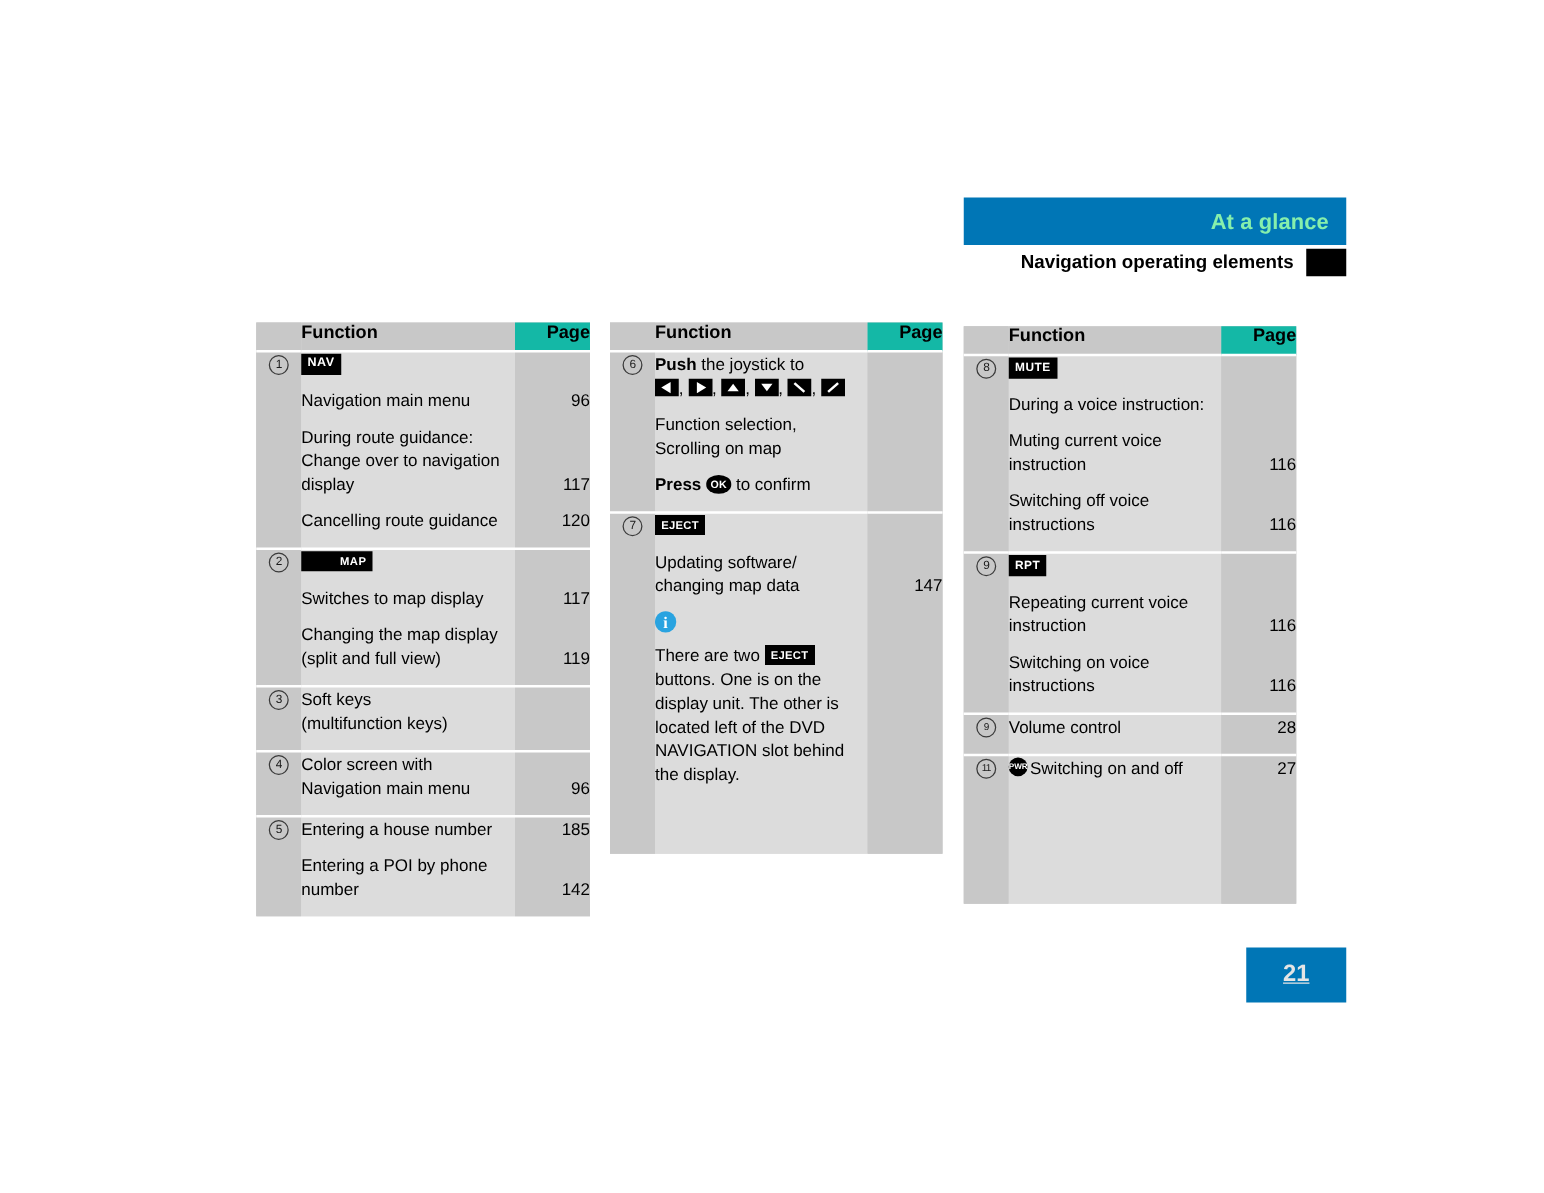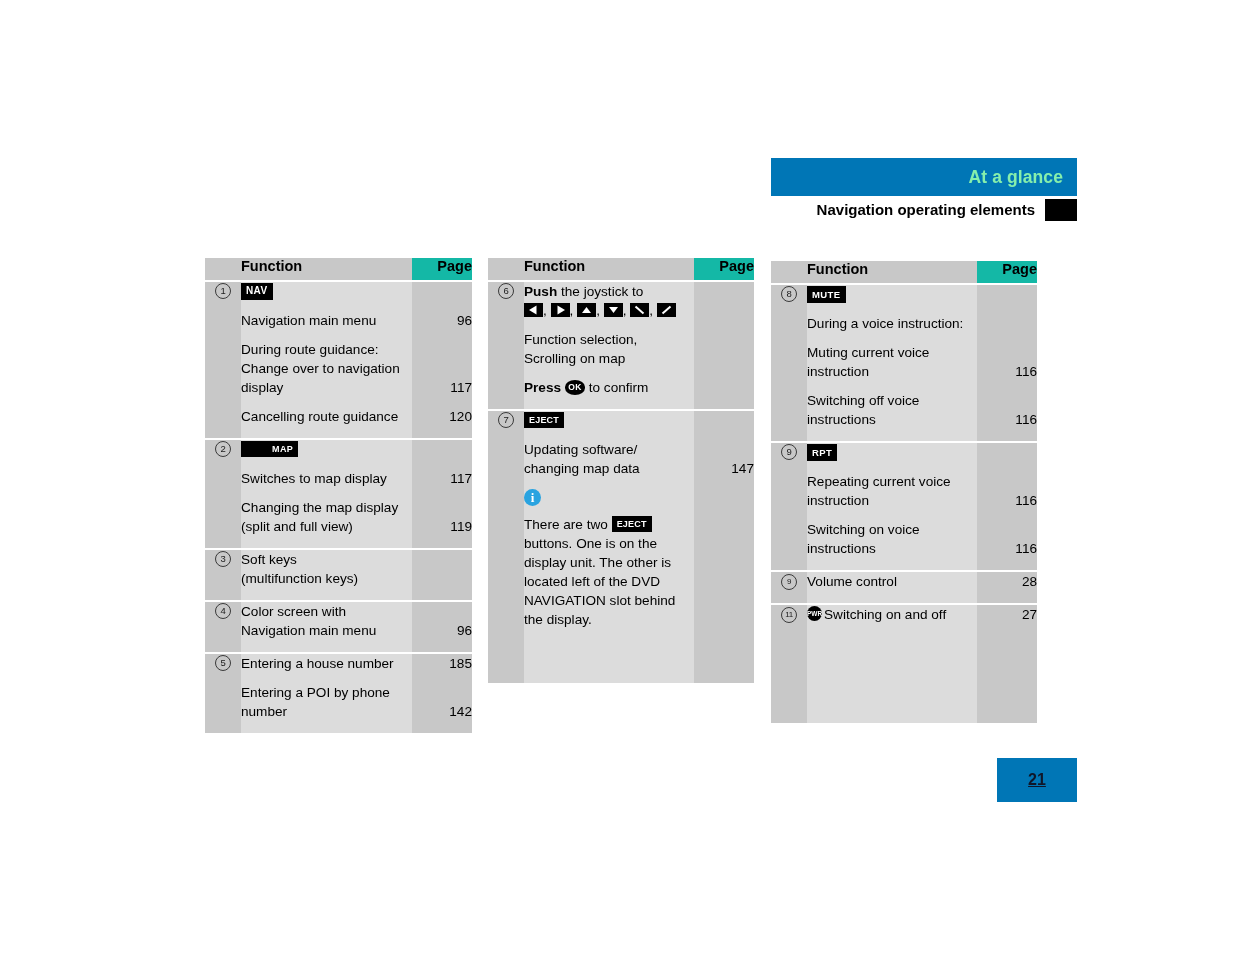--- a/index.html
+++ b/index.html
@@ -209,22 +209,22 @@
   .bold { font-weight: bold; }
 
   
   #page-box {
     position: absolute;
     left: 997px;
     top: 758px;
     width: 80px;
     height: 44px;
     background: #0076b6;
-    color: #0f172a;
-    font-size: 16px;
+    color: #e5e5e5;
+    font-size: 19px;
     font-weight: bold;
     display: flex;
     align-items: center;
     justify-content: center;
     text-decoration: underline;
   }
 </style>
 </head>
 <body>
 

